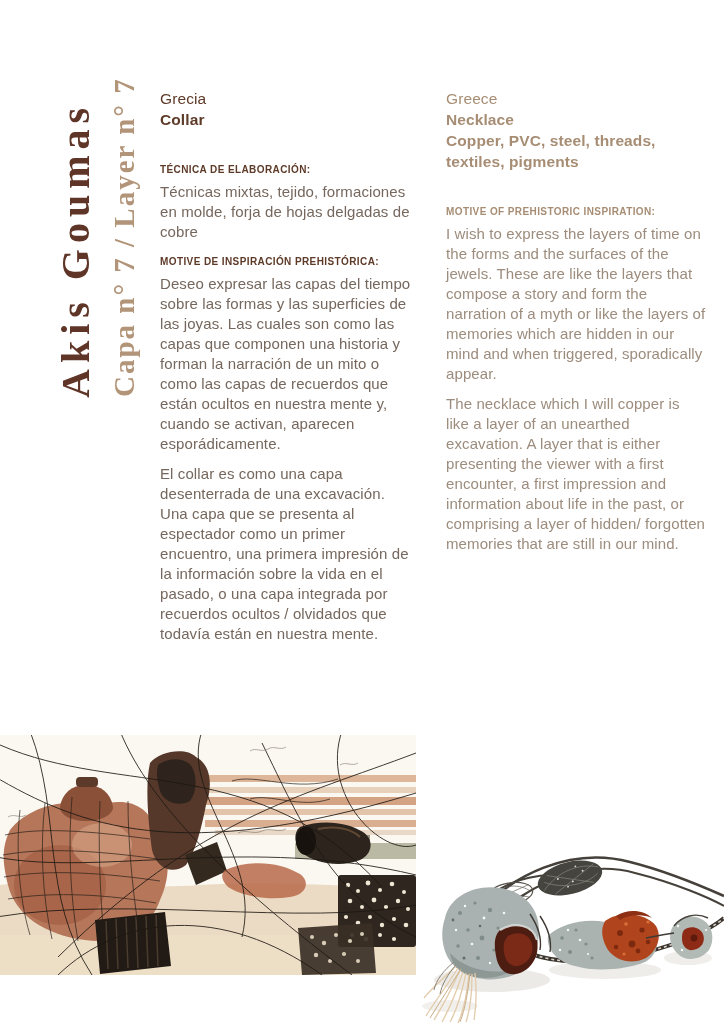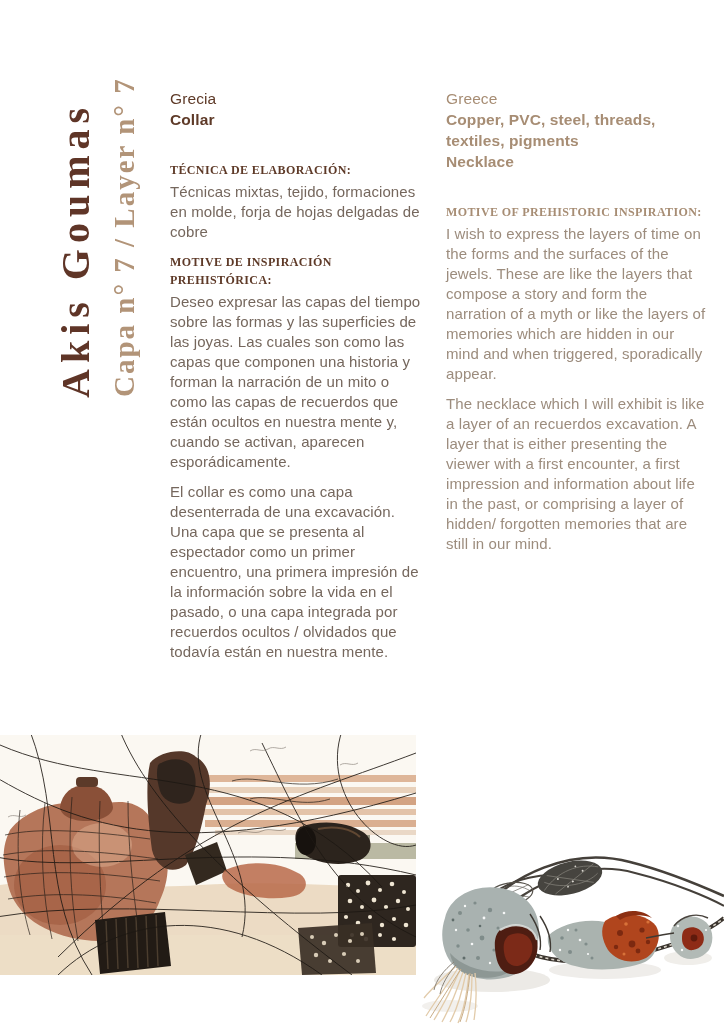--- a/index.html
+++ b/index.html
@@ -15,30 +15,29 @@
   .vtitle-artist{
     left:50px;top:398px;width:322px;line-height:52px;
     font-size:40px;letter-spacing:6px;color:#5f3527;
   }
   .vtitle-layer{
     left:101px;top:397px;width:320px;line-height:46px;
     font-size:29px;letter-spacing:2px;color:#b29478;
   }
   
   .col{position:absolute;top:88px;font-size:15px;line-height:20px;letter-spacing:.1px;}
-  .col-es{left:170px;width:252px;color:#75675d;}
+  .col-es{left:160px;width:252px;color:#75675d;}
   .col-en{left:446px;width:260px;color:#9c8c7d;}
   .intro{font-size:15.5px;line-height:21px;margin:0 0 31px 0;}
   .col-es .intro{color:#5e3a28;}
   .col-en .intro{color:#a78d74;}
   .intro .b{font-weight:700;}
   .sec-head{
-    font-size:12px;line-height:18px;font-weight:700;letter-spacing:.4px;
+    font-size:10px;line-height:18px;font-weight:700;letter-spacing:.4px;
     margin:0 0 3px 0;
-    font-family:Liberation Serif, serif;
   }
   .col-es .sec-head{color:#5e3a28;}
   .col-en .sec-head{color:#a78d74;}
   .sec-head.second{margin-top:11px;}
   .col p{margin:0 0 10px 0;}
   
   .fig-sketch{position:absolute;left:0;top:735px;width:416px;height:240px;}
   .fig-necklace{position:absolute;left:420px;top:818px;width:304px;height:206px;}
   svg{display:block;}
 </style>
@@ -58,26 +57,26 @@
     <h3 class="sec-head">TÉCNICA DE ELABORACIÓN:</h3>
     <p>Técnicas mixtas, tejido, formaciones en molde, forja de hojas delgadas de cobre</p>
     <h3 class="sec-head second">MOTIVE DE INSPIRACIÓN PREHISTÓRICA:</h3>
     <p>Deseo expresar las capas del tiempo sobre las formas y las superficies de las joyas. Las cuales son como las capas que componen una historia y forman la narración de un mito o como las capas de recuerdos que están ocultos en nuestra mente y, cuando se activan, aparecen esporádicamente.</p>
     <p>El collar es como una capa desenterrada de una excavación. Una capa que se presenta al espectador como un primer encuentro, una primera impresión de la información sobre la vida en el pasado, o una capa integrada por recuerdos ocultos / olvidados que todavía están en nuestra mente.</p>
   </div>
 
   <div class="col col-en">
     <div class="intro">
       <div>Greece</div>
+      <div class="b">Necklace</div>
       <div class="b">Copper, PVC, steel, threads, textiles, pigments</div>
-      <div class="b">Necklace</div>
     </div>
     <h3 class="sec-head second">MOTIVE OF PREHISTORIC INSPIRATION:</h3>
     <p>I wish to express the layers of time on the forms and the surfaces of the jewels. These are like the layers that compose a story and form the narration of a myth or like the layers of memories which are hidden in our mind and when triggered, sporadically appear.</p>
-    <p>The necklace which I will exhibit is like a layer of an recuerdos excavation. A layer that is either presenting the viewer with a first encounter, a first impression and information about life in the past, or comprising a layer of hidden/ forgotten memories that are still in our mind.</p>
+    <p>The necklace which I will copper is like a layer of an unearthed excavation. A layer that is either presenting the viewer with a first encounter, a first impression and information about life in the past, or comprising a layer of hidden/ forgotten memories that are still in our mind.</p>
   </div>
 
   <div class="fig-sketch">
     <svg width="416" height="240" viewBox="0 0 416 240">
       <rect width="416" height="240" fill="#fbf8f2"></rect>
 
       <path d="M0,150 C60,140 120,156 200,150 C290,144 360,156 416,148 L416,240 L0,240 Z" fill="#e7d2b4" opacity="0.75"></path>
       <rect x="0" y="200" width="416" height="40" fill="#efe0c9" opacity="0.55"></rect>
 
       <g>

